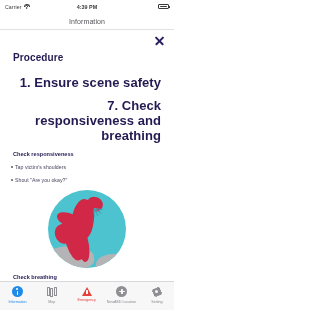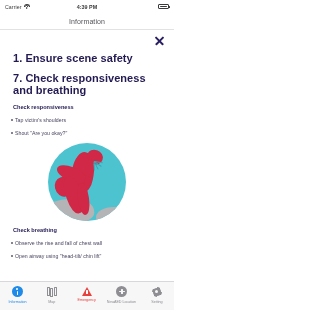--- a/index.html
+++ b/index.html
@@ -72,22 +72,22 @@
     width:11px; height:1.5px; background:#2b1f63; border-radius:.5px;
   }
   .close-x::before{ transform:rotate(45deg); }
   .close-x::after{ transform:rotate(-45deg); }
 
   .h1{
     font-size:10px; font-weight:bold; color:#241a52;
     padding:0 13px; margin-bottom:12px; letter-spacing:.1px;
   }
   .step{
-    font-size:11px; font-weight:bold; color:#241a52;
-    padding:0 13px; margin-bottom:8px; letter-spacing:.05px;
+    font-size:13px; font-weight:bold; color:#241a52;
+    padding:0 13px; margin-bottom:8px; letter-spacing:.05px;text-align:right;
   }
   .subhead{
     font-size:5.6px; font-weight:bold; color:#241a52;
     padding:0 13px; margin-top:6px; margin-bottom:7px;
   }
   .bullet{
     font-size:5.2px; color:#4a4660;
     padding:0 13px 0 15px; margin-bottom:7px;
     position:relative; letter-spacing:.02px;
   }
@@ -275,20 +275,21 @@
 <div class="navbar">
   <div class="nav-title">Information</div>
 </div>
 
 <div class="content">
 
   <div class="close-row">
     <div class="close-x"></div>
   </div>
 
+  <div class="h1">Procedure</div>
 
   <div class="step">1. Ensure scene safety</div>
   <div class="step">7. Check responsiveness and breathing</div>
 
   <div class="subhead">Check responsiveness</div>
   <div class="bullet">Tap victim's shoulders</div>
   <div class="bullet">Shout "Are you okay?"</div>
 
   <div class="illus-wrap">
     <div class="illus">

